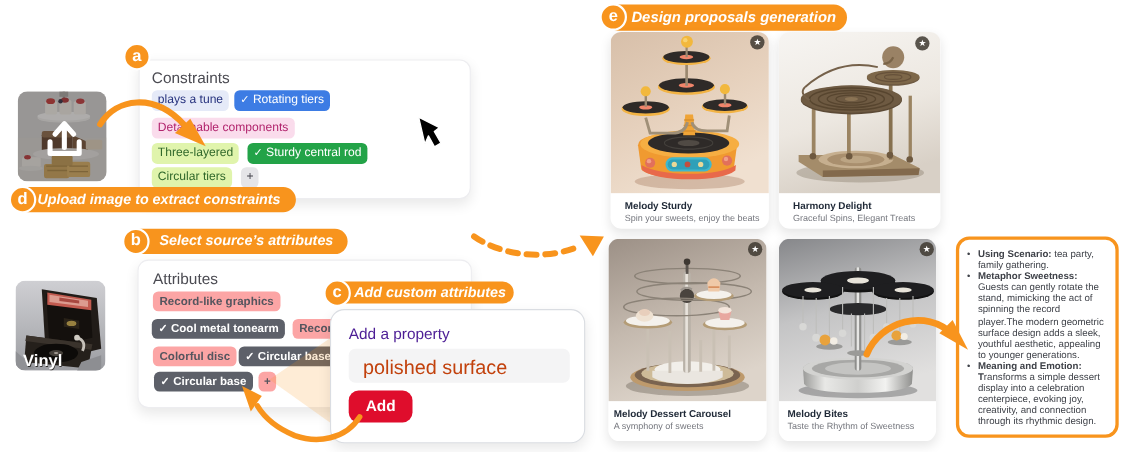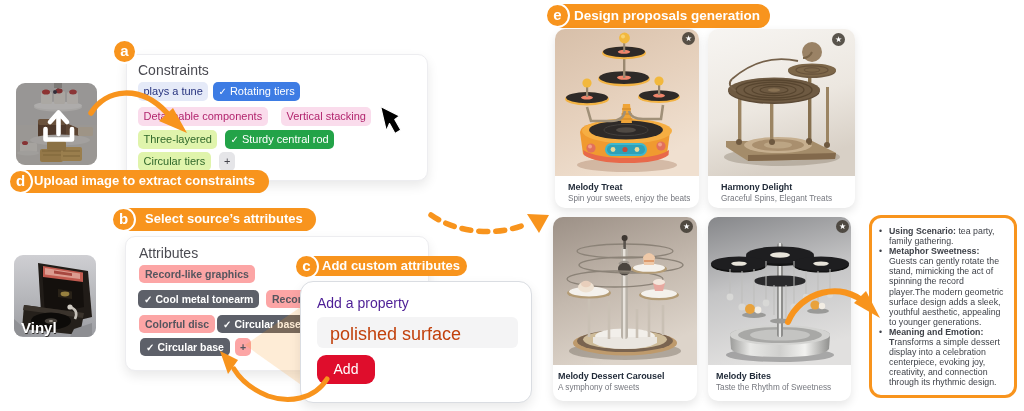--- a/index.html
+++ b/index.html
@@ -1,20 +1,20 @@
 <!DOCTYPE html>
 <html><head>
 <meta charset="utf-8">
 <style>
 *{margin:0;padding:0;box-sizing:border-box}
 html,body{width:1024px;height:411px;background:#fff;font-family:"Liberation Sans",sans-serif;overflow:hidden}
 #page{position:relative;width:1024px;height:411px;background:#fff}
 .abs{position:absolute}
 .wcard{position:absolute;background:#fff;border:1px solid #EDEDF0;border-radius:10px;box-shadow:0 5px 12px rgba(0,0,0,.09)}
-.pill{position:absolute;height:23px;background:#F8941D;border-radius:12px;color:#fff;font-weight:bold;font-size:13px;white-space:nowrap}
+.pill{position:absolute;height:23px;background:#F8941D;border-radius:12px;color:#fff;font-weight:bold;font-style:italic;font-size:13px;white-space:nowrap}
 .pill span.t{position:absolute;top:3px}
 .dot{position:absolute;width:25px;height:25px;border-radius:50%;background:#F8941D;border:2.5px solid #fff;color:#fff;text-align:center;line-height:20px;font-size:15px;font-weight:bold;font-style:normal}
 .chip{position:absolute;height:19px;line-height:19px;border-radius:5px;font-weight:normal;font-size:11px;padding:0 5.5px;white-space:nowrap}
 .chk{font-size:10px;margin-right:3px}
 .achip{position:absolute;height:18px;line-height:18px;border-radius:5px;font-weight:bold;font-size:10.5px;padding:0 6px;white-space:nowrap}
 .cgray{background:#fca5a5;color:#55555E}
 .cdark{background:#5D6069;color:#fff}
 .pcard{position:absolute;background:#fff;border-radius:10px;box-shadow:0 4px 10px rgba(0,0,0,.10)}
 .pimg{position:absolute;left:0;top:0;width:100%;border-radius:10px 10px 0 0;overflow:hidden}
 .ptitle{position:absolute;left:13px;font-size:9px;font-weight:bold;color:#1F2937;white-space:nowrap;letter-spacing:-.05px}
@@ -90,21 +90,20 @@
       <text x="7.6" y="78.6" font-size="15" font-weight="bold" fill="rgba(30,28,26,.85)">Vinyl</text>
       <text x="7" y="78" font-size="15" font-weight="bold" fill="#fff">Vinyl</text>
     </svg>
   </div>
 
   <div class="wcard" style="left:126px;top:54px;width:302px;height:127px"></div>
   <div class="abs" style="left:138px;top:62px;font-size:14px;color:#4B4B52">Constraints</div>
   <div class="chip" style="left:138px;top:82px;background:#E5EAF8;color:#27337E">plays a tune</div>
   <div class="chip" style="left:213px;top:82px;background:#3D7CE4;color:#fff"><span class="chk">✓</span>Rotating tiers</div>
   <div class="chip" style="left:138px;top:107px;background:#FADCEC;color:#B2256E">Detachable components</div>
-  <div class="chip" style="left:281px;top:107px;background:#FADCEC;color:#B2256E">Vertical stacking</div>
   <div class="chip" style="left:138px;top:130px;background:#E0F4AC;color:#30682B">Three-layered</div>
   <div class="chip" style="left:225px;top:130px;background:#23A348;color:#fff"><span class="chk">✓</span>Sturdy central rod</div>
   <div class="chip" style="left:138px;top:152px;background:#E0F4AC;color:#30682B">Circular tiers</div>
   <div class="chip" style="left:219px;top:152px;background:#E5E5E8;color:#44444C;padding:0 5px">+</div>
 
   <div class="dot" style="left:112px;top:39px">a</div>
 
   <div class="pill" style="left:14px;top:170px;width:255px">
       <span class="t" style="left:20px">Upload image to extract constraints</span>
     </div>
@@ -126,21 +125,21 @@
   <div class="achip cgray" style="left:235px;top:338px;padding:0 5px">+</div>
 
   <svg class="abs" style="left:240px;top:290px" width="80" height="110" viewBox="0 0 80 110">
     <polygon points="5,55 74,8 74,104" fill="rgba(247,148,30,0.18)"></polygon>
   </svg>
 
   <div class="wcard" style="left:300px;top:281px;width:232px;height:122px;border-radius:13px;border-color:#DADDE2"></div>
   <div class="abs" style="left:317px;top:295px;font-size:14px;color:#4c1d95">Add a property</div>
   <div class="abs" style="left:317px;top:317px;width:201px;height:31px;background:#F4F4F5;border-radius:6px"></div>
   <div class="abs" style="left:330px;top:324px;font-size:18px;color:#c2410c">polished surface</div>
-  <div class="abs" style="left:317px;top:355px;width:58px;height:29px;background:#DF0D2C;border-radius:9px;color:#fff;font-size:14px;font-weight:normal;text-align:center;line-height:29px">Add</div>
+  <div class="abs" style="left:317px;top:355px;width:58px;height:29px;background:#DF0D2C;border-radius:9px;color:#fff;font-size:14px;font-weight:bold;text-align:center;line-height:29px">Add</div>
 
   <div class="pill" style="left:300px;top:256px;width:167px;height:20px">
       <span class="t" style="left:22px;top:2px">Add custom attributes</span>
     </div>
   <div class="dot" style="left:294px;top:254px">c</div>
 
   <div class="pill" style="left:551px;top:4px;width:219px;height:24px">
       <span class="t" style="left:23px;top:4px;font-size:13.5px">Design proposals generation</span>
     </div>
   <div class="dot" style="left:545px;top:3px">e</div>
@@ -192,21 +191,21 @@
         <rect x="68" y="25" width="2.4" height="24" fill="#9A8870"></rect>
         <ellipse cx="69" cy="24" rx="22" ry="6.2" fill="#F2B344"></ellipse>
         <ellipse cx="69" cy="22.8" rx="21" ry="5.4" fill="#2E2A28"></ellipse>
         <ellipse cx="69" cy="22.8" rx="6.2" ry="2" fill="#F0856B"></ellipse>
         <rect x="68.2" y="10" width="2" height="13" fill="#9A8870"></rect>
         <circle cx="69.5" cy="9" r="5.4" fill="#F2B83D"></circle>
         <circle cx="68" cy="7.5" r="2" fill="#F8D270"></circle>
       </svg>
     </div>
     <div class="badge" style="right:4px;top:3px">★</div>
-    <div class="ptitle" style="top:153px">Melody Treat</div>
+    <div class="ptitle" style="top:153px">Melody Sturdy</div>
     <div class="psub" style="top:165px">Spin your sweets, enjoy the beats</div>
   </div>
 
   <div class="pcard" style="left:708px;top:29px;width:147px;height:179px">
     <div class="pimg" style="height:147px">
       <svg width="147" height="147" viewBox="0 0 147 147">
         <defs>
           <linearGradient id="c2bg" x1="0" y1="0" x2=".3" y2="1">
             <stop offset="0" stop-color="#F7F5F2"></stop>
               <stop offset=".6" stop-color="#ECE7E0"></stop>

